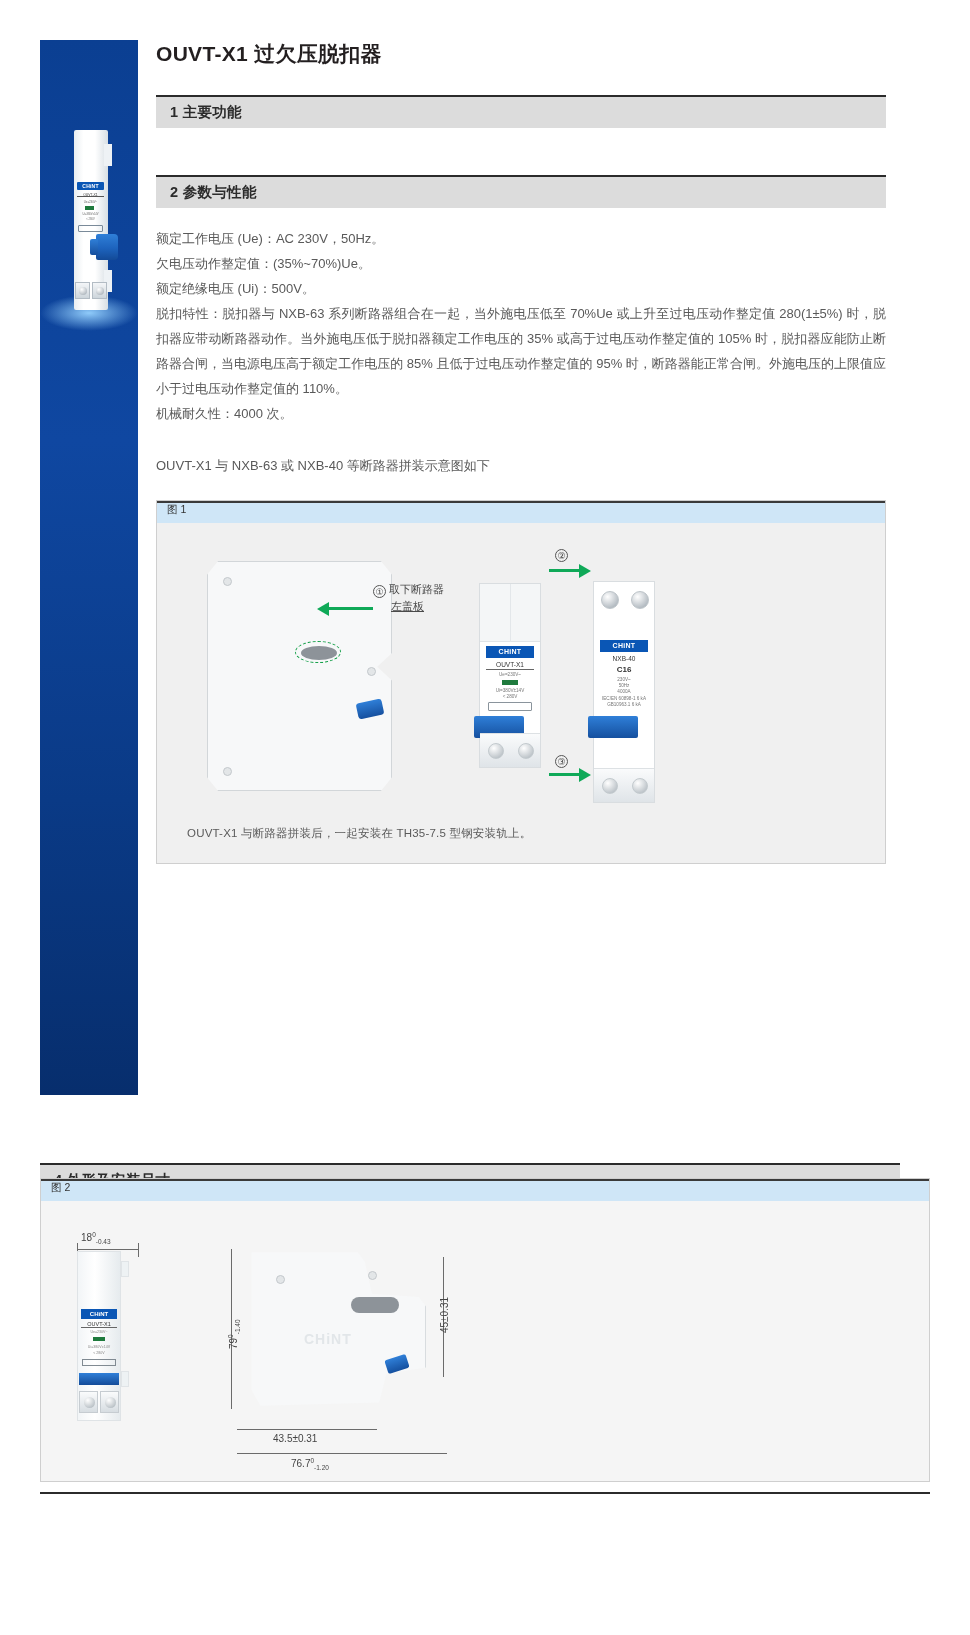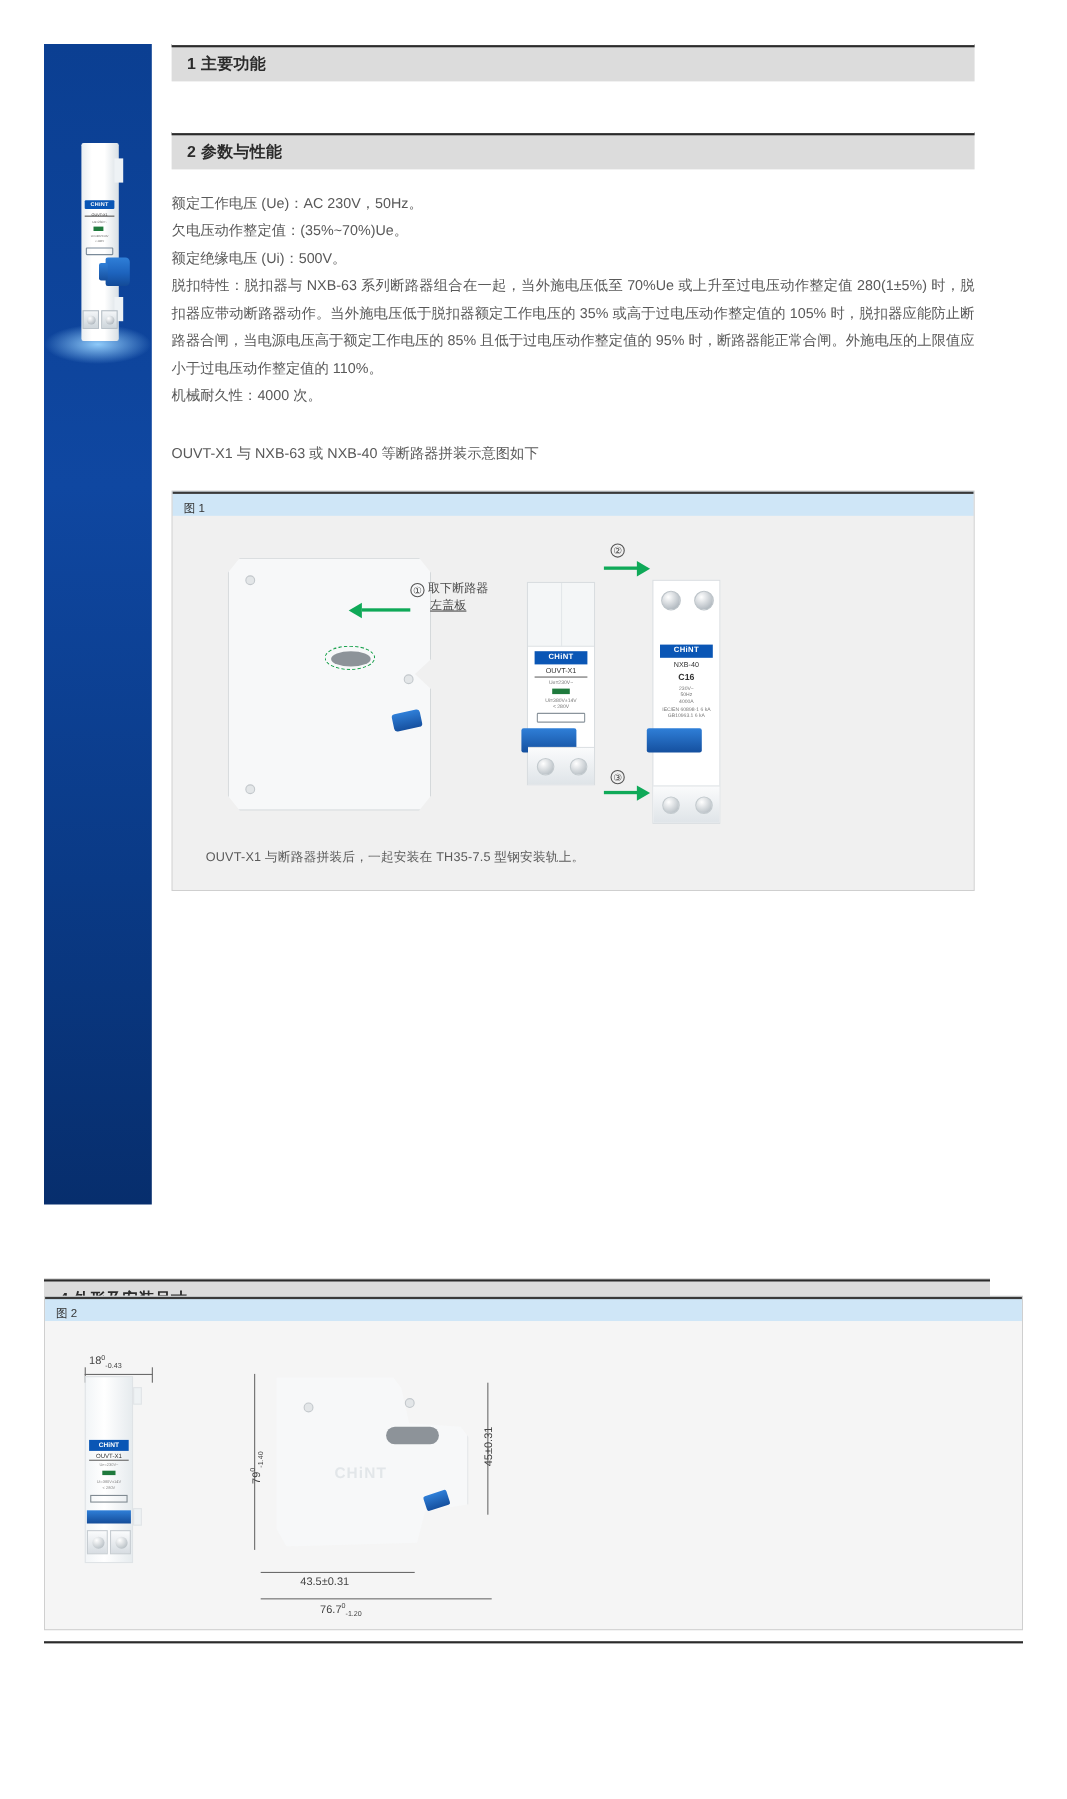--- a/index.html
+++ b/index.html
@@ -90,21 +90,21 @@
   .spec-list p { font-size: 13px; line-height: 25px; color:#595959; }
   .para-block { font-size:13px; line-height:25px; color:#595959; text-align: justify; }
 
   .gap-22 { height: 22px; }
   .gap-28 { height: 28px; }
 
   
   .fig-wrap { border:1px solid #cfcfcf; background:#f0f0f0; }
   .fig-head {
     background:#cfe6f7; border-top:2px solid #3a3a3a;
-    height: 22px; display:flex; align-items:flex-end; padding-left:10px;
+    height: 22px; display:flex; align-items:flex-start; padding-left:10px;
   }
   .fig-head span { font-size:10.5px; color:#333; }
   .fig-body { position:relative; background:#f0f0f0; }
 
   .fig1-body { height: 340px; }
   .fig1-caption {
     position:absolute; left:30px; bottom:22px;
     font-size:11.5px; color:#5a5a5a; letter-spacing:.2px;
   }
 
@@ -239,20 +239,21 @@
       <div class="lbl4">&lt; 280V</div>
       <div class="wirebox"></div>
       <div class="handle"></div>
       <div class="term l"></div>
       <div class="term r"></div>
     </div>
   </div>
 
   <div class="content">
 
+    <h1 class="title">OUVT-X1 过欠压脱扣器</h1>
 
     <div class="sec-head">
       <span>1 主要功能</span>
     </div>
     <div class="gap-28"></div>
 
     <div class="sec-head">
       <span>2 参数与性能</span>
     </div>
     <div class="spec-list">

